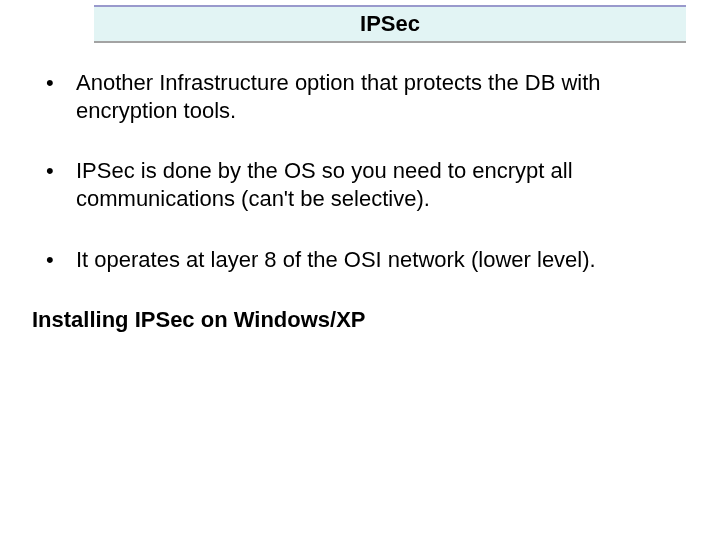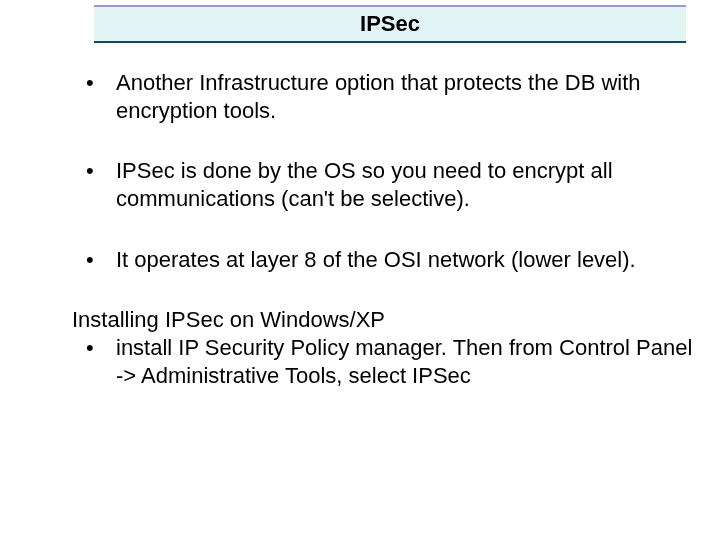--- a/index.html
+++ b/index.html
@@ -17,21 +17,21 @@
     position: relative;
     box-sizing: border-box;
   }
   .title-band {
     position: relative;
     margin: 5px 34px 0 94px;
     background: #e2f4f4;
     height: 34px;
     text-align: center;
     border-top: 2px solid #9999cc;
-    border-bottom: 2px solid #0c4a6e;
+    border-bottom: 2px solid #a3a3a3;
   }
   .title-text {
     font-family: Verdana, Geneva, sans-serif;
     font-weight: bold;
     font-size: 22px;
     color: #000000;
     line-height: 34px;
   }
   .subtitle-row {
     margin: 0 34px 0 94px;
@@ -43,21 +43,21 @@
     font-family: Verdana, Geneva, sans-serif;
     font-weight: bold;
     font-style: italic;
     font-size: 11px;
     color: #000000;
     text-decoration: underline;
     line-height: 18px;
   }
   .body {
     margin-top: 26px;
-    padding: 0 20px 0 72px;
+    padding: 0 20px 0 32px;
   }
   ul.bullets {
     list-style: none;
     margin: 0;
     padding: 0;
   }
   ul.bullets li {
     position: relative;
     padding-left: 44px;
     font-size: 22px;
@@ -72,21 +72,21 @@
     top: 0;
     font-size: 22px;
     color: #000000;
   }
   .para {
     font-size: 22px;
     line-height: 1.28;
     color: #000000;
     margin: 0 0 0 0;
   }
-  .tight { margin-bottom: 0; }
+  .tight { margin-bottom: 8px; font-weight: bold; }
   .last-list { margin-top: 0; }
   .last-list li { margin-bottom: 0; }
 </style>
 </head>
 <body>
 
 <div class="slide">
 
   <div class="title-band">
     <span class="title-text">IPSec</span>
@@ -95,18 +95,15 @@
 
   <div class="body">
     <ul class="bullets">
       <li><span>Another Infrastructure option that protects the DB with encryption tools.</span></li>
       <li><span>IPSec is  done by the OS so you need to encrypt all communications (can't be selective).</span></li>
       <li><span>It operates at layer 8 of the OSI network (lower level).</span></li>
     </ul>
 
     <p class="para tight">Installing IPSec on Windows/XP</p>
 
-    <ul class="bullets last-list">
-      <li><span>install IP Security Policy manager. Then from Control Panel -&gt; Administrative Tools, select IPSec</span></li>
-    </ul>
   </div>
 
 </div>
 
 </body></html>

